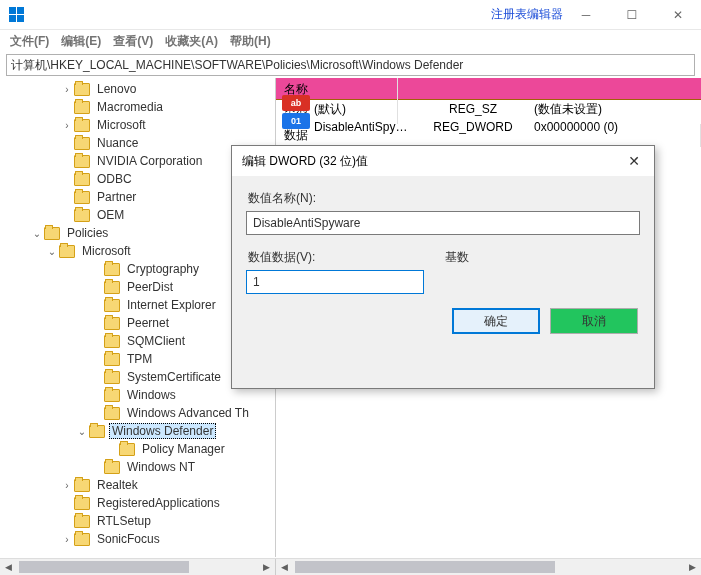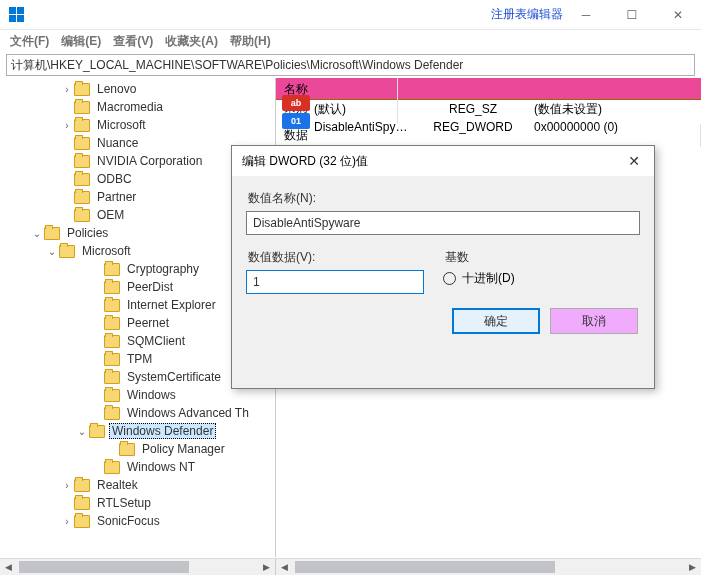--- a/index.html
+++ b/index.html
@@ -62,21 +62,21 @@
 .dlg-body { padding: 8px 14px; }
 .dlg-label { color: #333; margin: 6px 2px 4px; }
 .dlg-input { width: 394px; height: 24px; border: 1px solid #7a7a7a; background: #fff; padding: 2px 6px; color: #333; }
 .dlg-row { display: flex; margin-top: 8px; }
 .dlg-col { flex: 1; }
 .dlg-input-sm { width: 178px; height: 24px; border: 1px solid #0078d7; background: #fff; padding: 2px 6px; color: #333; }
 .radio-row { display: flex; align-items: center; margin: 4px 0; }
 .radio { width: 13px; height: 13px; border: 1px solid #333; border-radius: 50%; margin-right: 6px; display: flex; align-items: center; justify-content: center; }
 .radio.checked::after { content: ""; width: 6px; height: 6px; background: #333; border-radius: 50%; }
 .dlg-buttons { display: flex; justify-content: flex-end; gap: 10px; margin-top: 14px; padding-right: 2px; }
-.dlg-btn { width: 88px; height: 26px; border: 1px solid #adadad; background: #f0abfc; display: flex; align-items: center; justify-content: center; color: #333; }
+.dlg-btn { width: 88px; height: 26px; border: 1px solid #adadad; background: #22c55e; display: flex; align-items: center; justify-content: center; color: #333; }
 .dlg-btn.primary { border: 2px solid #0078d7; background: #e5f1fb; }
 </style>
 </head>
 <body>
 
 <div class="titlebar">
   <div class="app-icon">
       <span></span>
       <span></span>
       <span></span>
@@ -232,20 +232,26 @@
         <span class="ind" style="width: 90px;"></span>
         <span class="expander"></span>
         <span class="folder"></span>
         <span class="label">Windows NT</span>
       </div>
       <div class="tree-row">
         <span class="ind" style="width: 60px;"></span>
         <span class="expander">›</span>
         <span class="folder"></span>
         <span class="label">Realtek</span>
+      </div>
+      <div class="tree-row">
+        <span class="ind" style="width: 60px;"></span>
+        <span class="expander"></span>
+        <span class="folder"></span>
+        <span class="label">RegisteredApplications</span>
       </div>
       <div class="tree-row">
         <span class="ind" style="width: 60px;"></span>
         <span class="expander"></span>
         <span class="folder"></span>
         <span class="label">RTLSetup</span>
       </div>
       <div class="tree-row">
         <span class="ind" style="width: 60px;"></span>
         <span class="expander">›</span>
@@ -301,24 +307,20 @@
   <div class="dlg-body">
     <div class="dlg-label">数值名称(N):</div>
     <input class="dlg-input" value="DisableAntiSpyware" style="">
     <div class="dlg-row">
       <div class="dlg-col">
         <div class="dlg-label">数值数据(V):</div>
         <input class="dlg-input-sm" value="1" style="">
       </div>
       <div class="dlg-col">
         <div class="dlg-label">基数</div>
-        <div class="radio-row">
-          <div class="radio"></div>
-          <span>十进制(D)</span>
-        </div>
       </div>
     </div>
     <div class="dlg-buttons">
       <div class="dlg-btn primary">确定</div>
       <div class="dlg-btn">取消</div>
     </div>
   </div>
 </div>
 
 </body></html>

